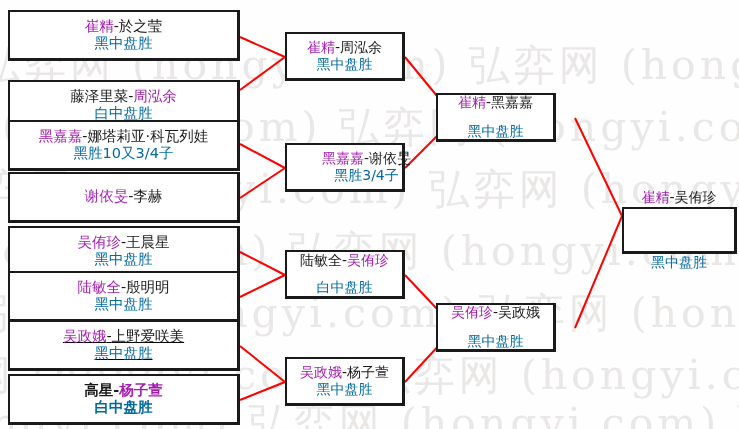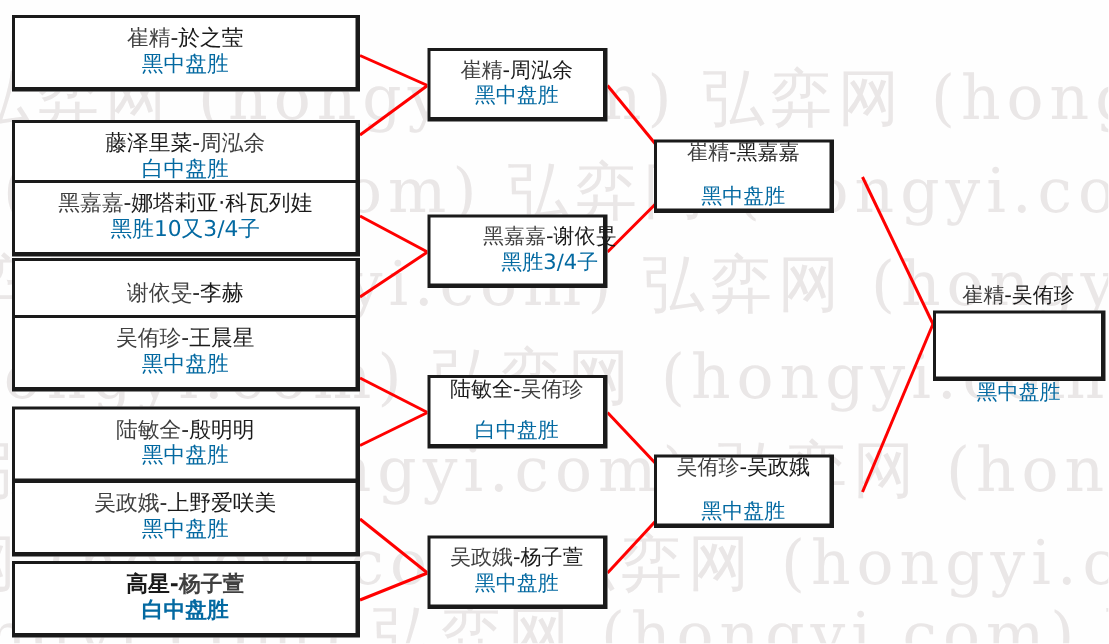--- a/index.html
+++ b/index.html
@@ -64,21 +64,21 @@
     font-size: 14px;
     color: #1a1a1a;
     font-family: "DejaVu Sans", "Liberation Sans", sans-serif;
   }
   .result {
     white-space: nowrap;
     font-size: 14px;
     color: #0369a1;
     font-family: "DejaVu Sans", "Liberation Sans", sans-serif;
   }
-  .win { color: #404040; }
+  .win { color: #a21caf; }
   .lose { color: #1a1a1a; }
   .dash { color: #1a1a1a; }
 
   
   .r1 { left: 8px; width: 232px; height: 51px; }
   .r1 .players, .r1 .result { font-size: 14.5px; }
   
   .r2 { left: 285px; width: 120px; height: 49px; }
   .r2 .players, .r2 .result { font-size: 14px; }
   
@@ -128,29 +128,29 @@
       <div class="players"><span class="lose">藤泽里菜</span><span class="dash">-</span><span class="win">周泓余</span></div>
       <div class="result">白中盘胜</div>
     </div>
     <div class="match r1" style="top: 120px;">
       <div class="players"><span class="win">黑嘉嘉</span><span class="dash">-</span><span class="lose">娜塔莉亚·科瓦列娃</span></div>
       <div class="result">黑胜10又3/4子</div>
     </div>
     <div class="match r1" style="top: 172px;">
       <div class="players"><span class="win">谢依旻</span><span class="dash">-</span><span class="lose">李赫</span></div>
     </div>
-    <div class="match r1" style="top: 210px;">
+    <div class="match r1" style="top: 226px;">
       <div class="players"><span class="win">吴侑珍</span><span class="dash">-</span><span class="lose">王晨星</span></div>
       <div class="result">黑中盘胜</div>
     </div>
     <div class="match r1" style="top: 271px;">
       <div class="players"><span class="win">陆敏全</span><span class="dash">-</span><span class="lose">殷明明</span></div>
       <div class="result">黑中盘胜</div>
     </div>
-    <div class="match r1" style="top: 320px;">
+    <div class="match r1" style="top: 320px; text-decoration: underline;">
       <div class="players"><span class="win">吴政娥</span><span class="dash">-</span><span class="lose">上野爱咲美</span></div>
       <div class="result">黑中盘胜</div>
     </div>
     <div class="match r1" style="top: 374px; font-weight: bold;">
       <div class="players"><span class="lose">高星</span><span class="dash">-</span><span class="win">杨子萱</span></div>
       <div class="result">白中盘胜</div>
     </div>
     <div class="match r2" style="top: 32px;">
       <div class="players"><span class="win">崔精</span><span class="dash">-</span><span class="lose">周泓余</span></div>
       <div class="result">黑中盘胜</div>

